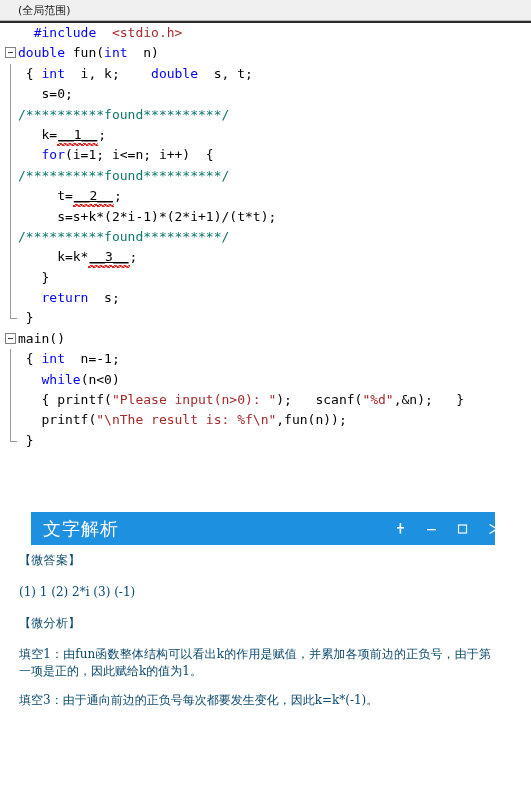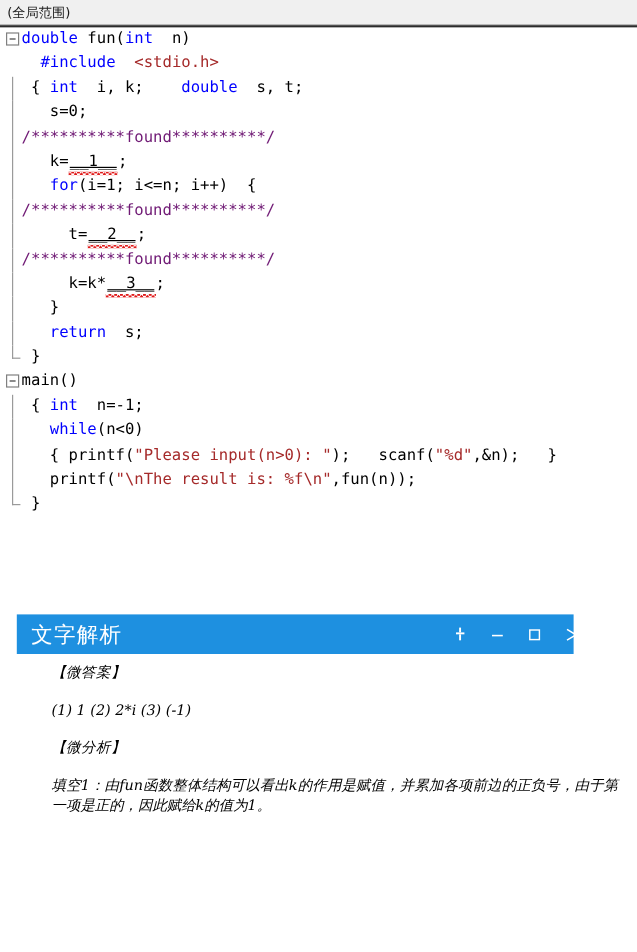--- a/index.html
+++ b/index.html
@@ -11,21 +11,21 @@
     overflow:hidden;
     position:relative;
   }
 
   
   .scope-bar{
     height:21px;
     background:#f0f0f0;
     border-bottom:1px solid #b8b8b8;
     display:flex;align-items:center;
-    padding-left:6px;
+    padding-left:18px;
     box-sizing:border-box;
   }
   .scope-bar .scope-text{
     font-size:11px;color:#1b1b1b;
     font-family:"DejaVu Sans","Liberation Sans",sans-serif;
     white-space:nowrap;
   }
   .scope-underline{
     height:2px;background:#2b2b2b;width:100%;
   }
@@ -76,21 +76,21 @@
     left:10px;top:0;
     width:6px;height:10px;
     border-left:1px solid #9a9a9a;
     border-bottom:1px solid #9a9a9a;
   }
 
   
   .kw{color:#0000ff;}
   .pre{color:#0000ff;}
   .str{color:#a52a2a;}
-  .cmt{color:#701a75;}
+  .cmt{color:#0f766e;}
   .inc-file{color:#a52a2a;}
 
   
   .blank{
     position:relative;
     text-decoration:underline;
     text-decoration-color:#000;
     padding:0 1px;
     text-align:center;
   }
@@ -102,21 +102,21 @@
     background-image:
       radial-gradient(circle at 1.2px 2.4px, #e01b1b 1.3px, transparent 1.4px),
       radial-gradient(circle at 3.6px 0.4px, #e01b1b 1.3px, transparent 1.4px);
     background-size:4.8px 3px;
     background-repeat:repeat-x;
   }
 
   
   .panel{
     position:absolute;
-    left:14px;top:512px;
+    left:31px;top:512px;
     width:464px;
   }
   .panel-title{
     height:33px;
     background:#1e90e0;
     display:flex;align-items:center;
     box-sizing:border-box;
     padding-left:12px;
     position:relative;
   }
@@ -137,27 +137,26 @@
     line-height:1;
     width:14px;text-align:center;
     font-family:"DejaVu Sans","Liberation Sans",sans-serif;
     cursor:default;
   }
   .win-btn svg{display:block;}
 
   
   .analysis{
     position:absolute;
-    left:43px;
+    left:19px;
     top:552px;
     width:472px;
     font-family:"DejaVu Serif","Liberation Serif",serif;
     font-size:12px;
-    color:#000000;
-    font-style:italic;
+    color:#0c4a6e;
   }
   .a-head{
     font-size:12px;
     font-weight:normal;
     margin:0 0 14px 0;
     letter-spacing:0.3px;
   }
   .a-ans{
     margin:16px 0 16px 0;
     font-family:"DejaVu Serif","Liberation Serif",serif;
@@ -171,29 +170,30 @@
 </style>
 </head>
 <body>
 
 <div class="scope-bar">
   <span class="scope-text">(全局范围)</span>
 </div>
 <div class="scope-underline"></div>
 
 <div class="editor" id="editor">
+    <div class="code-line"><span>  </span><span class="pre">#include</span><span>  </span><span class="inc-file">&lt;stdio.h&gt;</span></div>
     <div class="code-line"><span class="fold-box"></span><span class="kw">double</span><span> fun(</span><span class="kw">int</span><span>  n)</span></div>
-    <div class="code-line"><span>  </span><span class="pre">#include</span><span>  </span><span class="inc-file">&lt;stdio.h&gt;</span></div>
     <div class="code-line"><span class="guide"></span><span> { </span><span class="kw">int</span><span>  i, k;    </span><span class="kw">double</span><span>  s, t;</span></div>
     <div class="code-line"><span class="guide"></span><span>   s=0;</span></div>
     <div class="code-line"><span class="guide"></span><span class="cmt">/**********found**********/</span></div>
     <div class="code-line"><span class="guide"></span><span>   k=</span><span class="blank">__1__</span><span>;</span></div>
     <div class="code-line"><span class="guide"></span><span>   </span><span class="kw">for</span><span>(i=1; i&lt;=n; i++)  {</span></div>
     <div class="code-line"><span class="guide"></span><span class="cmt">/**********found**********/</span></div>
     <div class="code-line"><span class="guide"></span><span>     t=</span><span class="blank">__2__</span><span>;</span></div>
+    <div class="code-line"><span class="guide"></span><span>     s=s+k*(2*i-1)*(2*i+1)/(t*t);</span></div>
     <div class="code-line"><span class="guide"></span><span class="cmt">/**********found**********/</span></div>
     <div class="code-line"><span class="guide"></span><span>     k=k*</span><span class="blank">__3__</span><span>;</span></div>
     <div class="code-line"><span class="guide"></span><span>   }</span></div>
     <div class="code-line"><span class="guide"></span><span>   </span><span class="kw">return</span><span>  s;</span></div>
     <div class="code-line"><span class="guide-end"></span><span> }</span></div>
     <div class="code-line"><span class="fold-box"></span><span>main()</span></div>
     <div class="code-line"><span class="guide"></span><span> { </span><span class="kw">int</span><span>  n=-1;</span></div>
     <div class="code-line"><span class="guide"></span><span>   </span><span class="kw">while</span><span>(n&lt;0)</span></div>
     <div class="code-line"><span class="guide"></span><span>   { printf(</span><span class="str">"Please input(n&gt;0): "</span><span>);   scanf(</span><span class="str">"%d"</span><span>,&amp;n);   }</span></div>
     <div class="code-line"><span class="guide"></span><span>   printf(</span><span class="str">"\nThe result is: %f\n"</span><span>,fun(n));</span></div>
@@ -229,14 +229,15 @@
     </div>
   </div>
 </div>
 
 <div class="analysis">
   <p class="a-head">【微答案】</p>
   <p class="a-ans">(1) 1 (2) 2*i (3) (-1)</p>
   <p class="a-head">【微分析】</p>
   <div id="analysis-paras">
       <p class="a-para">填空1：由fun函数整体结构可以看出k的作用是赋值，并累加各项前边的正负号，由于第一项是正的，因此赋给k的值为1。</p>
+      <p class="a-para">填空3：由于通向前边的正负号每次都要发生变化，因此k=k*(-1)。</p>
     </div>
 </div>
 
 </body></html>

